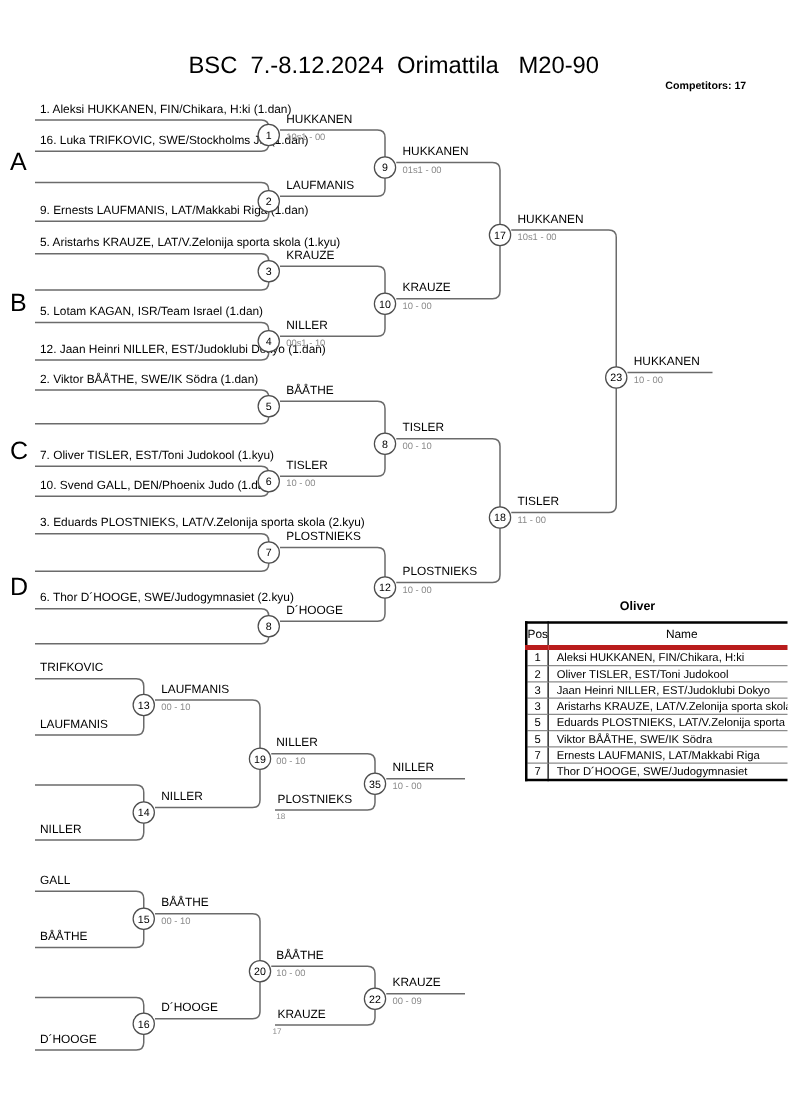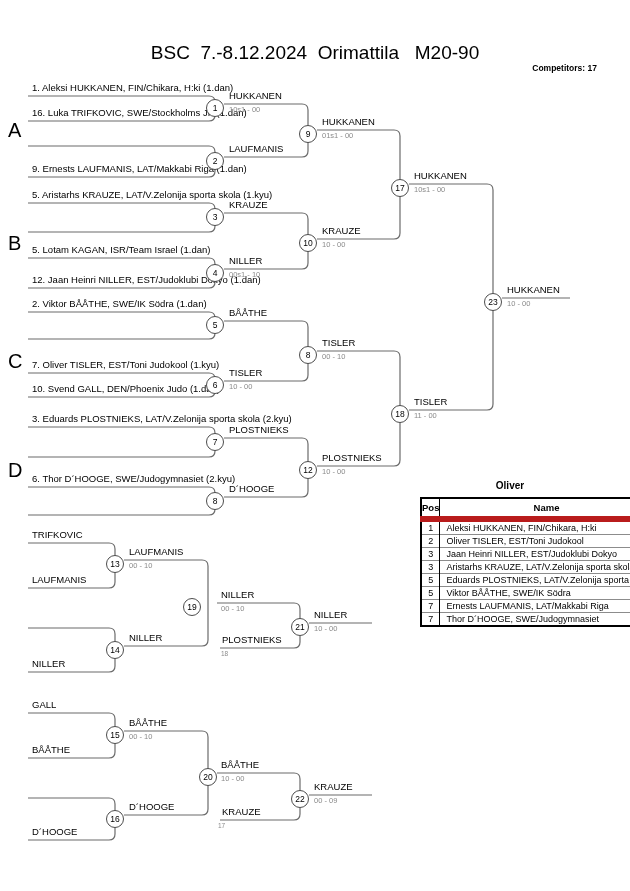--- a/index.html
+++ b/index.html
@@ -18,21 +18,21 @@
   .mnum{
     position:absolute;width:16px;height:16px;border:1.2px solid #4d4d4d;border-radius:50%;
     background:#fff;font-size:8.5px;text-align:center;line-height:16px;
   }
   svg.lines{position:absolute;left:0;top:0;}
   svg.lines path{fill:none;stroke:#6b6b6b;stroke-width:1.2;}
   .rtitle{top:480px;left:420px;width:180px;text-align:center;font-size:10px;font-weight:bold;}
   .results{position:absolute;left:420px;top:497px;}
   table.res{border-collapse:collapse;border:2px solid #000;table-layout:fixed;}
   table.res th{
-    border-bottom:6px solid #b91c1c;font-size:9.5px;font-weight:bold;height:17px;
+    border-bottom:4px solid #b91c1c;font-size:9.5px;font-weight:normal;height:17px;
     text-align:center;padding:0;
   }
   table.res td{
     border-top:1px solid #8c8c8c;font-size:9px;height:12px;padding:0;white-space:pre;
   }
   table.res .poscol{width:38px;text-align:center;border-right:1px solid #000;}
   table.res .namecol{width:224px;}
   table.res td.namecol{padding-left:6px;text-align:left;}
 </style>
 </head>
@@ -120,22 +120,22 @@
 <div class="mnum" style="left:206px;top:492px">8</div>
 <div class="mnum" style="left:299px;top:125px">9</div>
 <div class="mnum" style="left:299px;top:234px">10</div>
 <div class="mnum" style="left:299px;top:346px">8</div>
 <div class="mnum" style="left:299px;top:461px">12</div>
 <div class="mnum" style="left:391px;top:179px">17</div>
 <div class="mnum" style="left:391px;top:405px">18</div>
 <div class="mnum" style="left:484px;top:293px">23</div>
 <div class="mnum" style="left:106px;top:555px">13</div>
 <div class="mnum" style="left:106px;top:641px">14</div>
-<div class="mnum" style="left:183px;top:598px">19</div>
-<div class="mnum" style="left:291px;top:618px">21</div>
+<div class="mnum" style="left:199px;top:598px">19</div>
+<div class="mnum" style="left:291px;top:618px">35</div>
 <div class="mnum" style="left:106px;top:726px">15</div>
 <div class="mnum" style="left:106px;top:810px">16</div>
 <div class="mnum" style="left:199px;top:768px">20</div>
 <div class="mnum" style="left:291px;top:790px">22</div>
 
 <div class="t wlabel" style="left:229px;top:91px">HUKKANEN</div>
 <div class="t score" style="left:229px;top:106px">10s1 - 00</div>
 <div class="t wlabel" style="left:229px;top:144px">LAUFMANIS</div>
 <div class="t wlabel" style="left:229px;top:200px">KRAUZE</div>
 <div class="t wlabel" style="left:229px;top:256px">NILLER</div>

